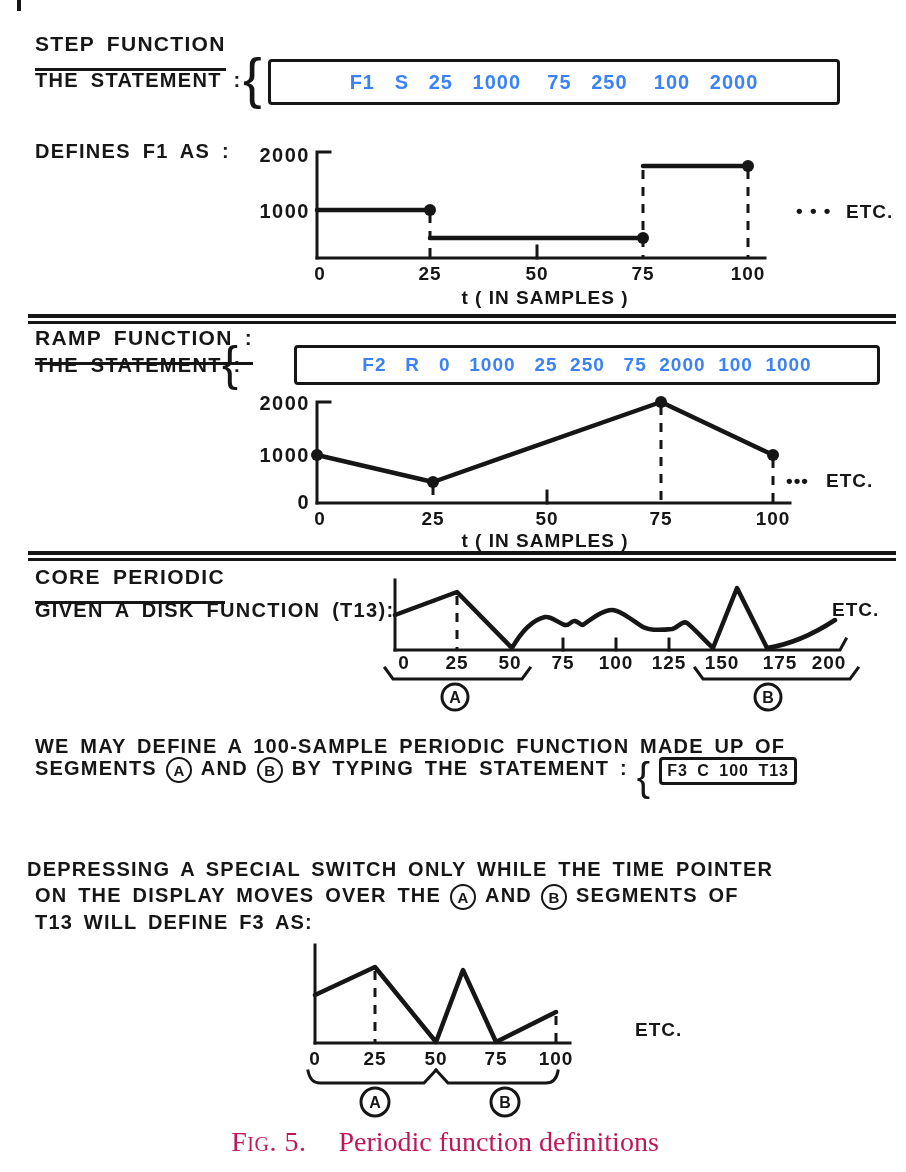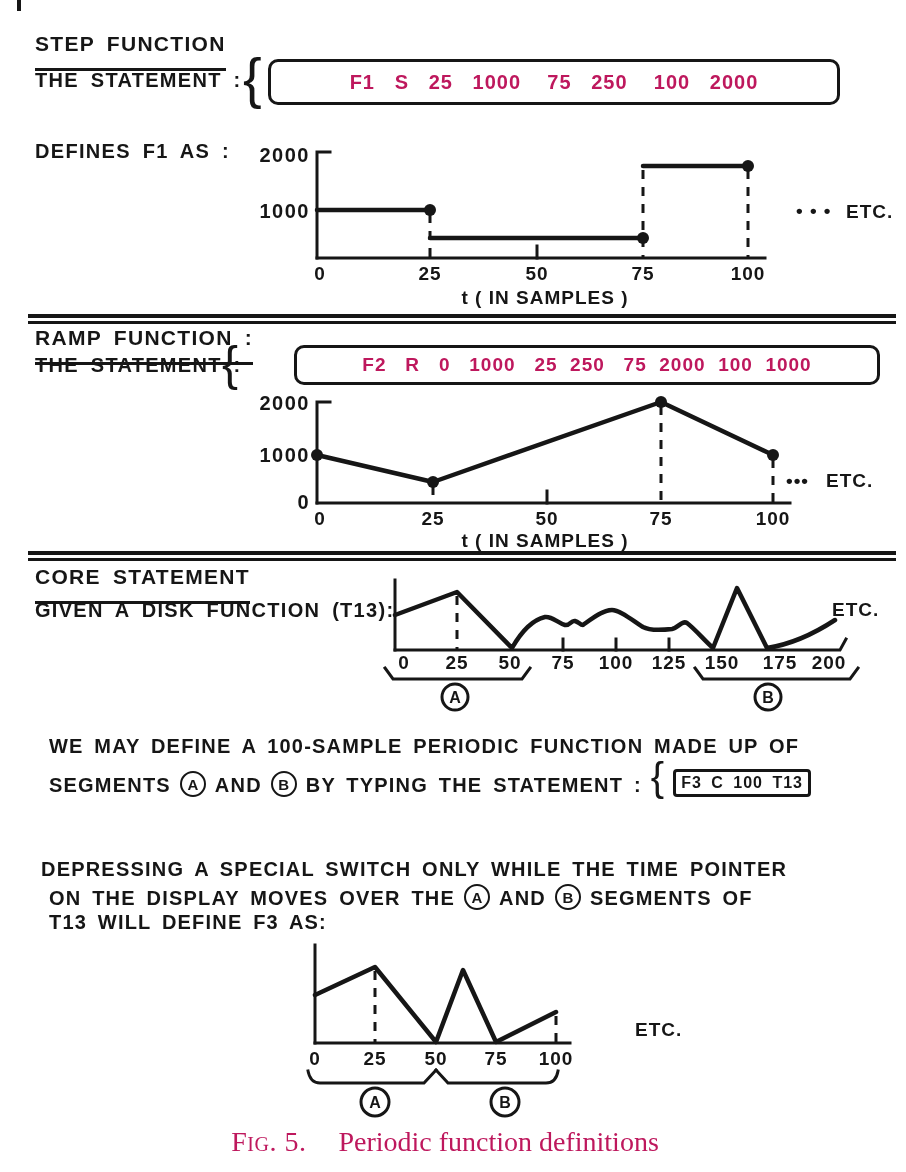--- a/index.html
+++ b/index.html
@@ -3,35 +3,35 @@
 <meta charset="utf-8">
 <style>
   html,body{margin:0;padding:0;background:#e8e8e8;}
   .page{position:relative;width:906px;height:1172px;background:#ffffff;overflow:hidden;
         font-family:"Liberation Sans",sans-serif;color:#161616;}
   .hand{position:absolute;font-weight:700;letter-spacing:1.3px;word-spacing:5px;white-space:nowrap;color:#161616;}
   .h21{font-size:21px;}
   .h20{font-size:20px;}
   .underline{border-bottom:3px solid #161616;padding-bottom:12px;}
   .brace{position:absolute;font-weight:400;color:#161616;line-height:1;}
-  .stmtbox{position:absolute;border:3px solid #161616;border-radius:10px;display:flex;
+  .stmtbox{position:absolute;border:3px solid #161616;border-radius:4px;display:flex;
            align-items:center;justify-content:center;font-weight:700;white-space:pre;
-           letter-spacing:1px;color:#be185d;background:#fff;}
+           letter-spacing:1px;color:#3b82f6;background:#fff;}
   .sep{position:absolute;left:28px;width:868px;height:3px;border-top:4px solid #161616;border-bottom:3px solid #161616;}
   .plot{position:absolute;overflow:visible;}
   .ax{stroke:#161616;stroke-width:3;fill:none;stroke-linecap:square;}
   .fn{stroke:#161616;stroke-width:4.5;fill:none;stroke-linejoin:round;stroke-linecap:round;}
   .dash{stroke:#161616;stroke-width:3;stroke-dasharray:9 8;fill:none;}
   .dot{fill:#161616;}
   .st{font-family:"Liberation Sans",sans-serif;font-weight:700;font-size:19px;fill:#161616;letter-spacing:1px;}
   .sty{font-family:"Liberation Sans",sans-serif;font-weight:700;font-size:20px;fill:#161616;letter-spacing:1.5px;}
   .crc{stroke:#161616;stroke-width:3;fill:none;}
   .cl{font-family:"Liberation Sans",sans-serif;font-weight:700;font-size:16px;fill:#161616;text-anchor:middle;}
-  .para{position:absolute;display:flex;align-items:flex-end;gap:9px;font-weight:700;font-size:20px;
-        letter-spacing:1.2px;word-spacing:4px;white-space:nowrap;color:#161616;margin-left:14px;}
+  .para{position:absolute;display:flex;align-items:flex-start;gap:9px;font-weight:700;font-size:20px;
+        letter-spacing:1.2px;word-spacing:4px;white-space:nowrap;color:#161616;}
   .circ{width:26px;height:26px;border:2.5px solid #161616;border-radius:50%;display:inline-flex;
         align-items:center;justify-content:center;font-size:15px;font-weight:700;letter-spacing:0;
         word-spacing:0;flex:0 0 auto;box-sizing:border-box;}
   .inlinebox{border:3px solid #161616;border-radius:4px;padding:2px 5px;font-size:16px;letter-spacing:1px;white-space:pre;}
   .caption{position:absolute;left:0;width:890px;text-align:center;font-family:"Liberation Serif",serif;
            font-size:28px;color:#be185d;}
   .capfig{font-variant:small-caps;letter-spacing:0.5px;}
   .artifact{position:absolute;left:17px;top:0;width:4px;height:11px;background:#161616;}
 </style>
 </head>
@@ -99,21 +99,21 @@
     <text class="st" x="307" y="133" text-anchor="middle">50</text>
     <text class="st" x="421" y="133" text-anchor="middle">75</text>
     <text class="st" x="533" y="133" text-anchor="middle">100</text>
     <text class="st" x="305" y="155" text-anchor="middle">t ( IN SAMPLES )</text>
     <text class="st" x="546" y="95">•••</text>
     <text class="st" x="586" y="95">ETC.</text>
   </svg>
 
   <div class="sep" style="top:551px"></div>
 
-  <div class="hand h21 underline" style="left:35px;top:565px">CORE STATEMENT</div>
+  <div class="hand h21 underline" style="left:35px;top:565px">CORE PERIODIC</div>
   <div class="hand h20" style="left:35px;top:599px">GIVEN A DISK FUNCTION (T13):</div>
 
   <svg class="plot" style="left:380px;top:572px" width="520" height="142" viewBox="0 0 520 142">
     <path class="ax" d="M15,8 L15,78"></path>
     <path class="ax" d="M15,78 L460,78 L466,67"></path>
     <path class="ax" d="M183,67 L183,78"></path>
     <path class="ax" d="M236,67 L236,78"></path>
     <path class="ax" d="M289,67 L289,78"></path>
     <path class="dash" d="M77,24 L77,78"></path>
     <path class="fn" d="M15,43 L77,20 L132,76

